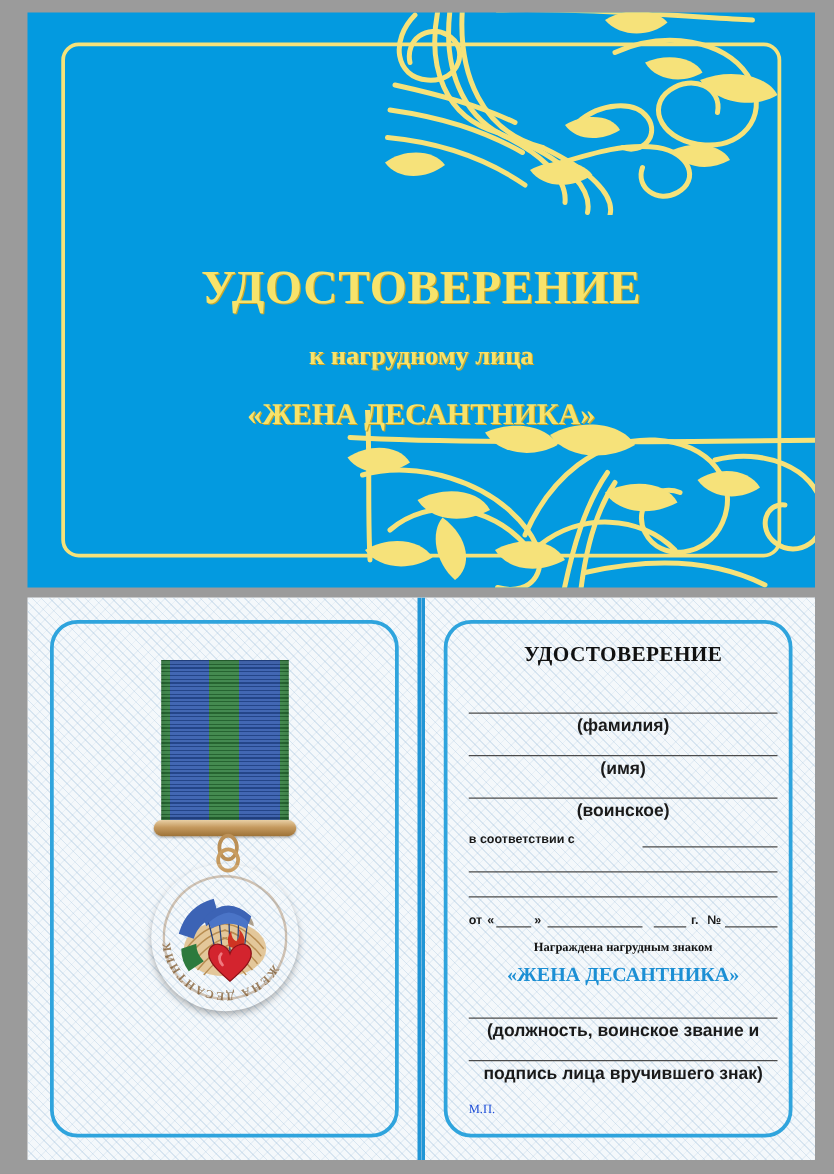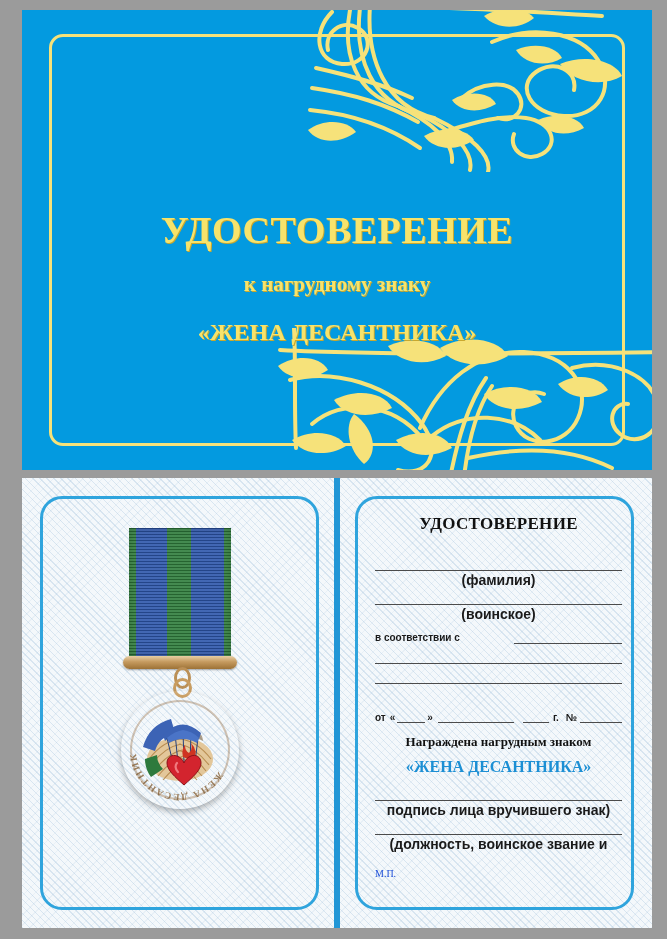--- a/index.html
+++ b/index.html
@@ -216,21 +216,21 @@
     height: 12px;
     margin-left: 6px;
   }
   .blank-line { border-bottom: 1.6px solid #4b4b4b; height: 20px; }
   .date-row {
     display: flex;
     align-items: flex-end;
     font-size: 10px;
     font-weight: bold;
     color: #1a1a1a;
-    margin-top: 27px;
+    margin-top: 12px;
   }
   .date-row .q {
     position: relative;
     display: inline-block;
     min-width: 28px;
     border-bottom: 1.4px solid #4b4b4b;
     text-align: center;
     margin: 0 2px;
     padding-bottom: 0px;
     font-size: 10px;
@@ -239,21 +239,21 @@
     border-bottom: 1.4px solid #4b4b4b;
     height: 11px;
   }
   .seg-long { flex: 1; margin: 0 5px; }
   .seg-short { width: 26px; margin: 0 4px; }
   .seg-num { width: 42px; margin-left: 3px; }
   .award-line {
     text-align: center;
     font-family: "Liberation Serif", serif;
     font-weight: bold;
-    font-size: 13px;
+    font-size: 10px;
     color: #111;
     margin-top: 11px;
   }
   .award-name {
     text-align: center;
     font-family: "Liberation Serif", serif;
     font-weight: bold;
     font-size: 16px;
     color: #1c8fd4;
     margin-top: 8px;
@@ -322,21 +322,21 @@
       <path d="M82 86 C104 102 106 126 92 136 C76 122 72 98 82 86 Z"></path>
       <path d="M212 66 C234 54 262 58 270 74 C248 86 222 82 212 66 Z"></path>
       <path d="M124 112 C146 100 172 104 180 120 C158 132 134 128 124 112 Z"></path>
       <path d="M20 112 C40 100 66 104 74 118 C54 130 30 126 20 112 Z"></path>
       <path d="M286 56 C304 44 328 48 336 62 C318 74 296 70 286 56 Z"></path>
     </g>
   </svg>
 
   <div class="cover-text">
     <div class="cover-title">УДОСТОВЕРЕНИЕ</div>
-    <div class="cover-sub">к нагрудному знаку</div>
+    <div class="cover-sub">к нагрудному лица</div>
     <div class="cover-award">«ЖЕНА ДЕСАНТНИКА»</div>
   </div>
 </div>
 
 <div class="spread">
 
   <div class="page page-left">
     <div class="guilloche"></div>
     <div class="inner-border"></div>
     <div class="gutter-line"></div>
@@ -415,20 +415,24 @@
 
     <div class="form">
 
       <div class="form-title">УДОСТОВЕРЕНИЕ</div>
 
       <div>
         <div class="fline"></div>
         <div class="fcap">(фамилия)</div>
       </div>
 
+      <div>
+        <div class="fline"></div>
+        <div class="fcap">(имя)</div>
+      </div>
 
       <div>
         <div class="fline"></div>
         <div class="fcap">(воинское)</div>
       </div>
 
       <div class="row-inline">
         <span class="lbl">в соответствии с</span>
         <span class="grow"></span>
       </div>
@@ -446,24 +450,24 @@
         <span class="lbl">г.</span>
         <span class="lbl" style="margin-left:7px;">№</span>
         <span class="seg seg-num"></span>
       </div>
 
       <div class="award-line">Награждена нагрудным знаком</div>
       <div class="award-name">«ЖЕНА ДЕСАНТНИКА»</div>
 
       <div>
         <div class="fline"></div>
-        <div class="fcap">подпись лица вручившего знак)</div>
+        <div class="fcap">(должность, воинское звание и</div>
       </div>
 
       <div>
         <div class="fline"></div>
-        <div class="fcap">(должность, воинское звание и</div>
+        <div class="fcap">подпись лица вручившего знак)</div>
       </div>
 
       <div class="mp">М.П.</div>
     </div>
   </div>
 </div>
 
 </body></html>

